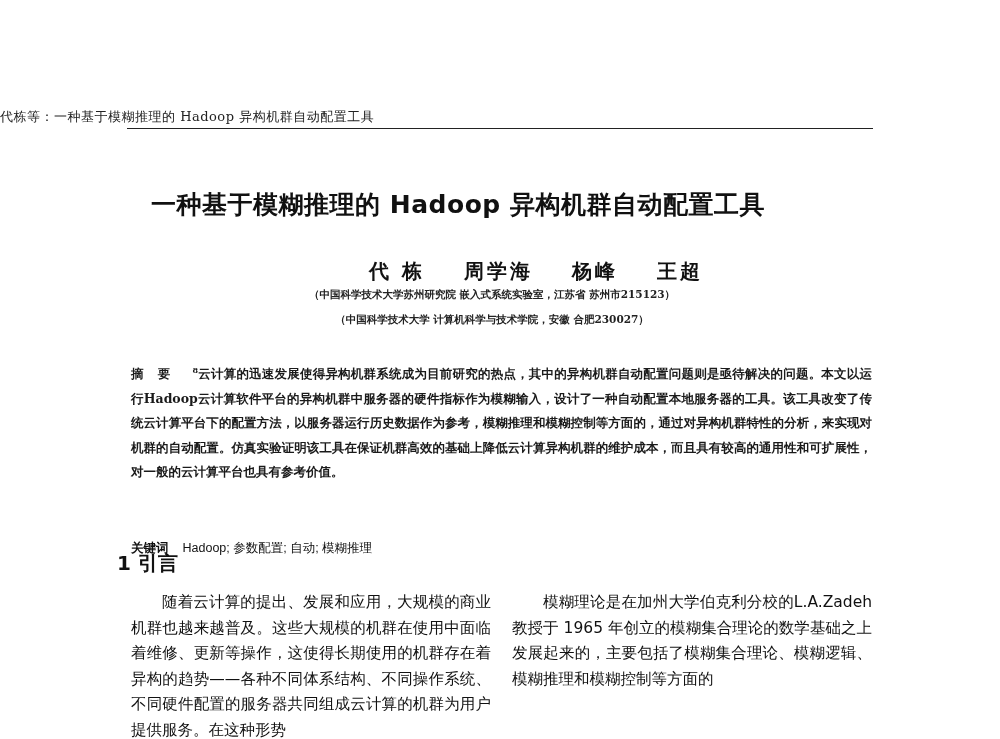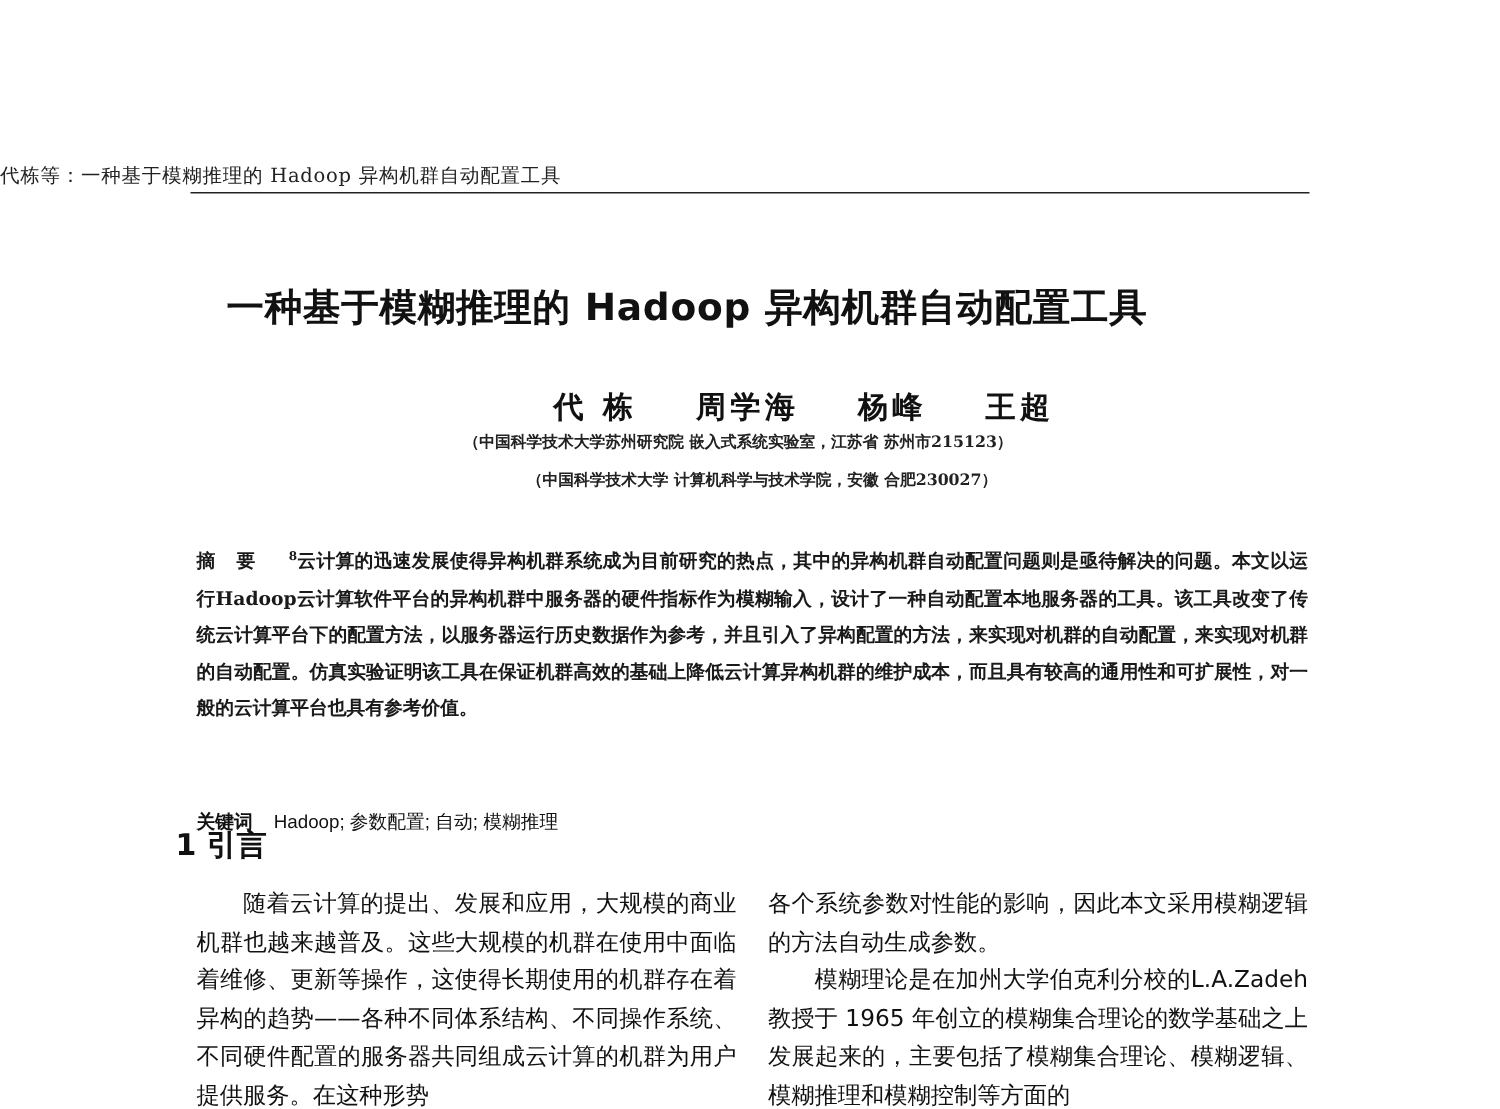--- a/index.html
+++ b/index.html
@@ -4,21 +4,21 @@
 <style>
   html, body { margin:0; padding:0; background:#ffffff; }
   body { width:1000px; height:739px; position:relative; overflow:hidden; color:#111; font-family:"DejaVu Serif", serif; }
   .running-head { position:absolute; left:0; width:1000px; top:108px; text-align:left; font-size:13px; font-family:"DejaVu Serif", serif; color:#222; letter-spacing:0.5px; }
   .head-rule { position:absolute; left:127px; width:746px; top:128px; height:0; border-top:1.5px solid #222; }
   .title { position:absolute; left:0; width:916px; top:188px; text-align:center; font-size:25px; font-weight:bold; font-family:"DejaVu Sans", sans-serif; color:#111; letter-spacing:0.5px; }
   .authors { position:absolute; left:0; width:1000px; top:258px; text-align:center; font-size:20px; font-weight:bold; font-family:"DejaVu Serif", serif;padding-left:36px; }
   .authors span { display:inline-block; margin:0 16px; letter-spacing:3px; }
   .affil { position:absolute; left:0; width:984px; text-align:center; font-size:10.5px; font-weight:bold; font-family:"DejaVu Serif", serif; color:#222; }
   .affil1 { top:288px; }
-  .affil2 { top:313px;padding-left:16px; }
+  .affil2 { top:313px; }
   .abstract { position:absolute; left:131px; width:741px; top:358px; font-size:12.5px; line-height:24.5px; font-family:"DejaVu Serif", serif; font-weight:bold; text-align:justify; color:#1a1a1a; }
   .abstract .label { font-weight:bold; letter-spacing:14px; margin-right:8px; }
   .abstract sup { font-size:8px; }
   .keywords { position:absolute; left:131px; top:504px; font-size:12.5px; font-family:Liberation Sans, sans-serif;margin-top:36px; }
   .keywords .kw-label { font-weight:bold; margin-right:14px; }
   .section { position:absolute; left:117px; top:550px; font-size:20px; font-weight:bold; font-family:"DejaVu Sans", sans-serif; }
   .col { position:absolute; top:590px; width:360px; font-size:15.5px; line-height:25.5px; font-family:"DejaVu Sans", sans-serif; text-align:justify; color:#111; }
   .col-left { left:131px; }
   .col-right { left:512px; }
   .col p { margin:0; }
@@ -36,29 +36,28 @@
   <span>代 栋</span>
   <span>周学海</span>
   <span>杨峰</span>
   <span>王超</span>
 </div>
 
 <div class="affil affil1">（中国科学技术大学苏州研究院 嵌入式系统实验室，江苏省 苏州市215123）</div>
 <div class="affil affil2">（中国科学技术大学 计算机科学与技术学院，安徽 合肥230027）</div>
 
 <div class="abstract">
-  <span class="label">摘要</span><sup>8</sup><span>云计算的迅速发展使得异构机群系统成为目前研究的热点，其中的异构机群自动配置问题则是亟待解决的问题。本文以运行Hadoop云计算软件平台的异构机群中服务器的硬件指标作为模糊输入，设计了一种自动配置本地服务器的工具。该工具改变了传统云计算平台下的配置方法，以服务器运行历史数据作为参考，并且引入了异构配置的方法，来实现对机群的自动配置，来实现对机群的自动配置。仿真实验证明该工具在保证机群高效的基础上降低云计算异构机群的维护成本，而且具有较高的通用性和可扩展性，对一般的云计算平台也具有参考价值。</span>
+  <span class="label">摘要</span><sup>8</sup><span>云计算的迅速发展使得异构机群系统成为目前研究的热点，其中的异构机群自动配置问题则是亟待解决的问题。本文以运行Hadoop云计算软件平台的异构机群中服务器的硬件指标作为模糊输入，设计了一种自动配置本地服务器的工具。该工具改变了传统云计算平台下的配置方法，以服务器运行历史数据作为参考，模糊推理和模糊控制等方面的，通过对异构机群特性的分析，来实现对机群的自动配置。仿真实验证明该工具在保证机群高效的基础上降低云计算异构机群的维护成本，而且具有较高的通用性和可扩展性，对一般的云计算平台也具有参考价值。</span>
 </div>
 
 <div class="keywords">
   <span class="kw-label">关键词</span><span>Hadoop; 参数配置; 自动; 模糊推理</span>
 </div>
 
 <div class="section">1 引言</div>
 
 <div class="col col-left">
   <p class="indent">随着云计算的提出、发展和应用，大规模的商业机群也越来越普及。这些大规模的机群在使用中面临着维修、更新等操作，这使得长期使用的机群存在着异构的趋势——各种不同体系结构、不同操作系统、不同硬件配置的服务器共同组成云计算的机群为用户提供服务。在这种形势</p>
 </div>
 
 <div class="col col-right">
-  <p>各个系统参数对性能的影响，因此本文采用模糊逻辑的方法自动生成参数。</p>
   <p class="indent">模糊理论是在加州大学伯克利分校的L.A.Zadeh教授于 1965 年创立的模糊集合理论的数学基础之上发展起来的，主要包括了模糊集合理论、模糊逻辑、模糊推理和模糊控制等方面的</p>
 </div>
 
 </body></html>

